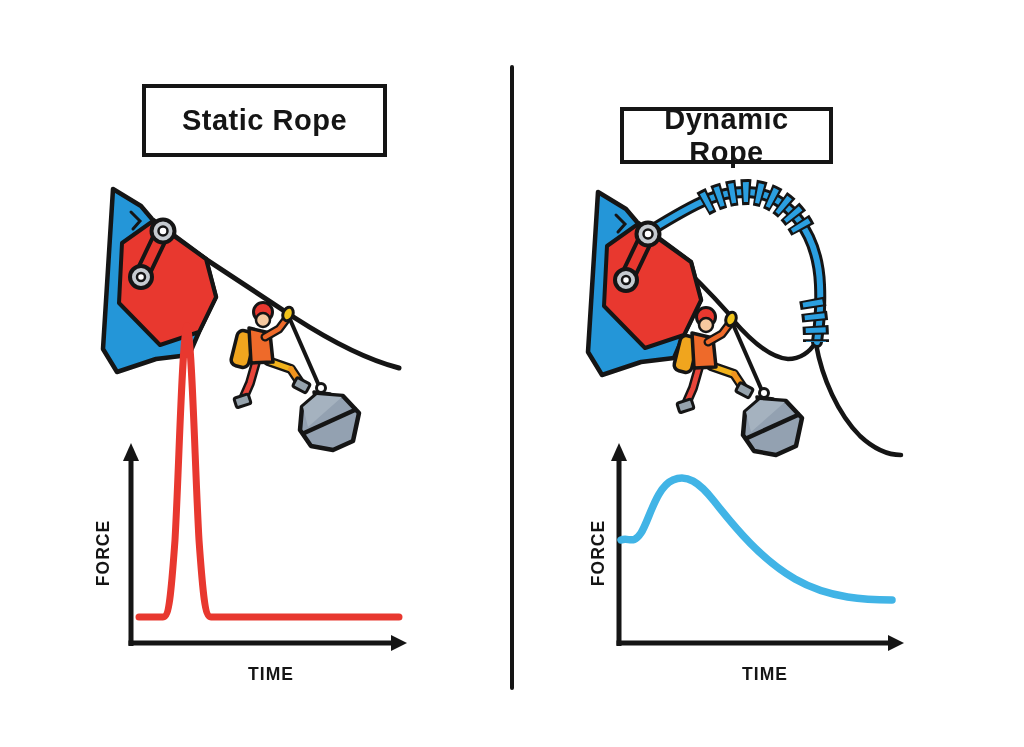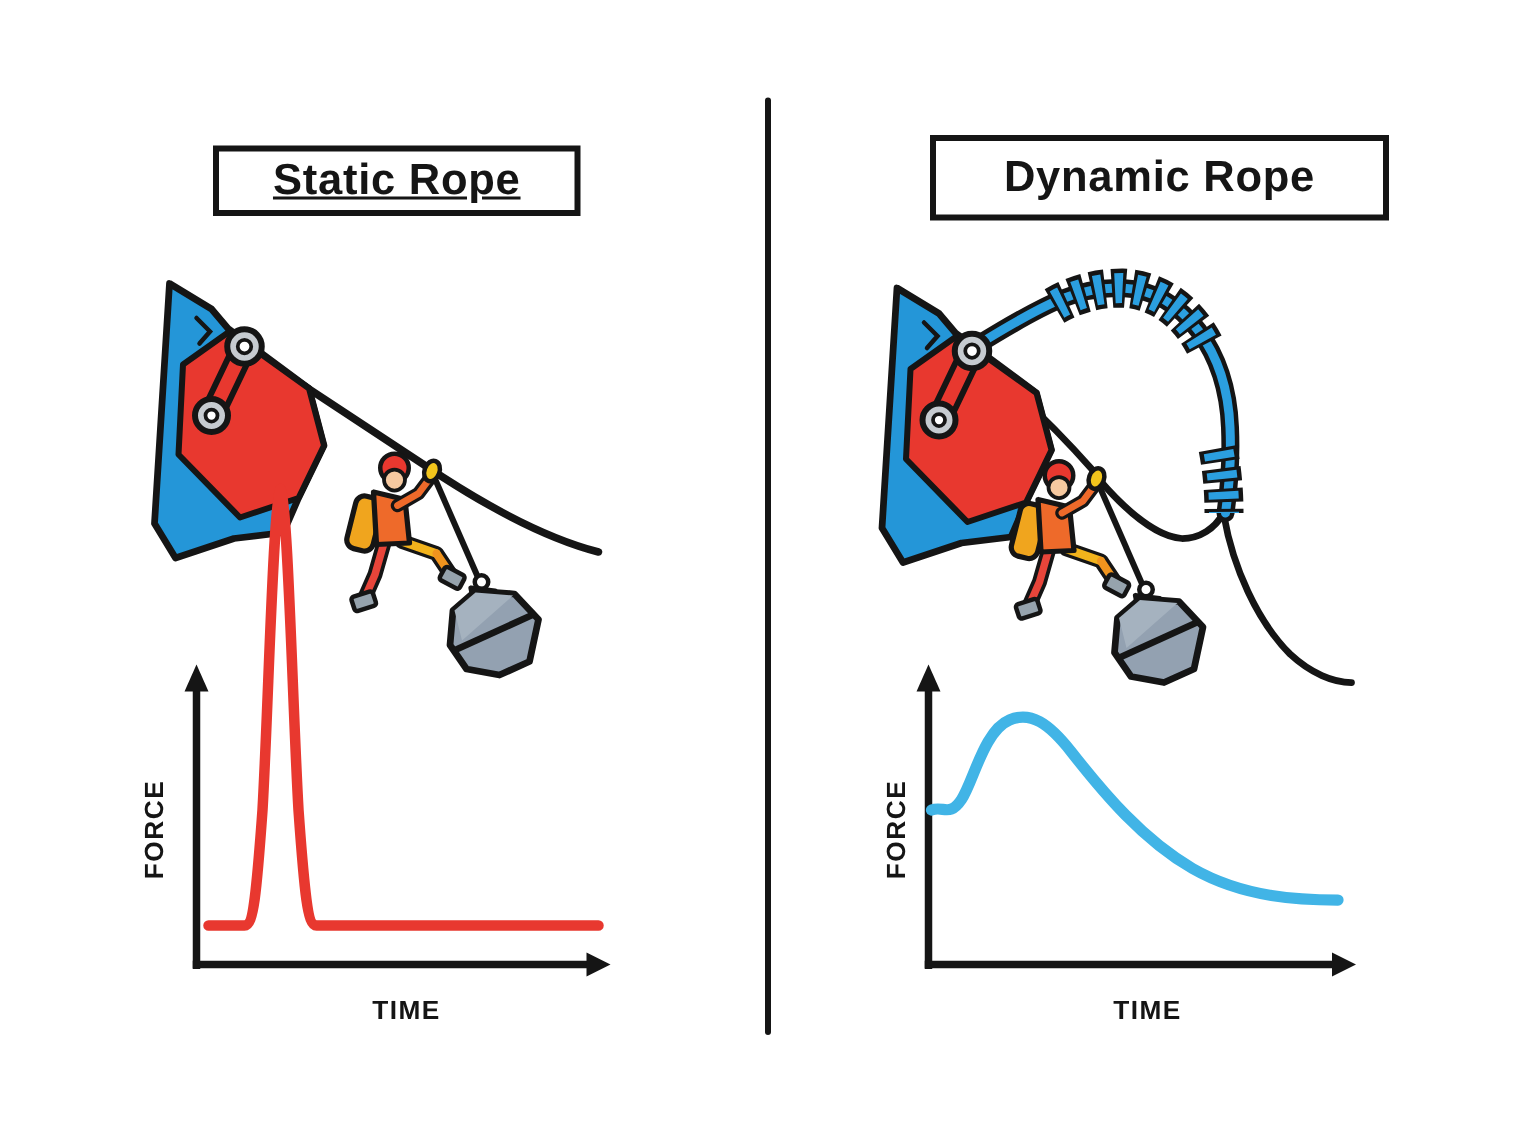--- a/index.html
+++ b/index.html
@@ -2,22 +2,22 @@
 <html><head>
 <meta charset="utf-8">
 <style>
   html,body{margin:0;padding:0;background:#fff;}
   body{width:1024px;height:747px;position:relative;overflow:hidden;
        font-family:"Liberation Sans",sans-serif;color:#151515;}
   .canvas{position:absolute;inset:0;width:1024px;height:747px;}
   .title-box{position:absolute;box-sizing:border-box;border:4px solid #151515;
        display:flex;align-items:center;justify-content:center;
        font-weight:bold;font-size:29px;letter-spacing:.5px;background:#fff;}
-  #title-left{left:142px;top:97px;width:245px;height:47px;text-decoration:underline;}
-  #title-right{left:620px;top:90px;width:306px;height:57px;text-align:center;}
+  #title-left{left:142px;top:84px;width:245px;height:73px;}
+  #title-right{left:620px;top:107px;width:213px;height:57px;text-align:center;}
   .divider{position:absolute;left:510px;top:65px;width:4px;height:625px;
        background:#151515;border-radius:2px;}
   .axis-label{position:absolute;font-weight:bold;font-size:17.5px;
        letter-spacing:1px;white-space:nowrap;transform:translate(-50%,-50%);}
   .axis-label.vert{transform:translate(-50%,-50%) rotate(-90deg);}
   #force-left{left:103px;top:553px;}
   #time-left{left:271px;top:674px;}
   #force-right{left:598px;top:553px;}
   #time-right{left:765px;top:674px;}
   svg{position:absolute;inset:0;}

